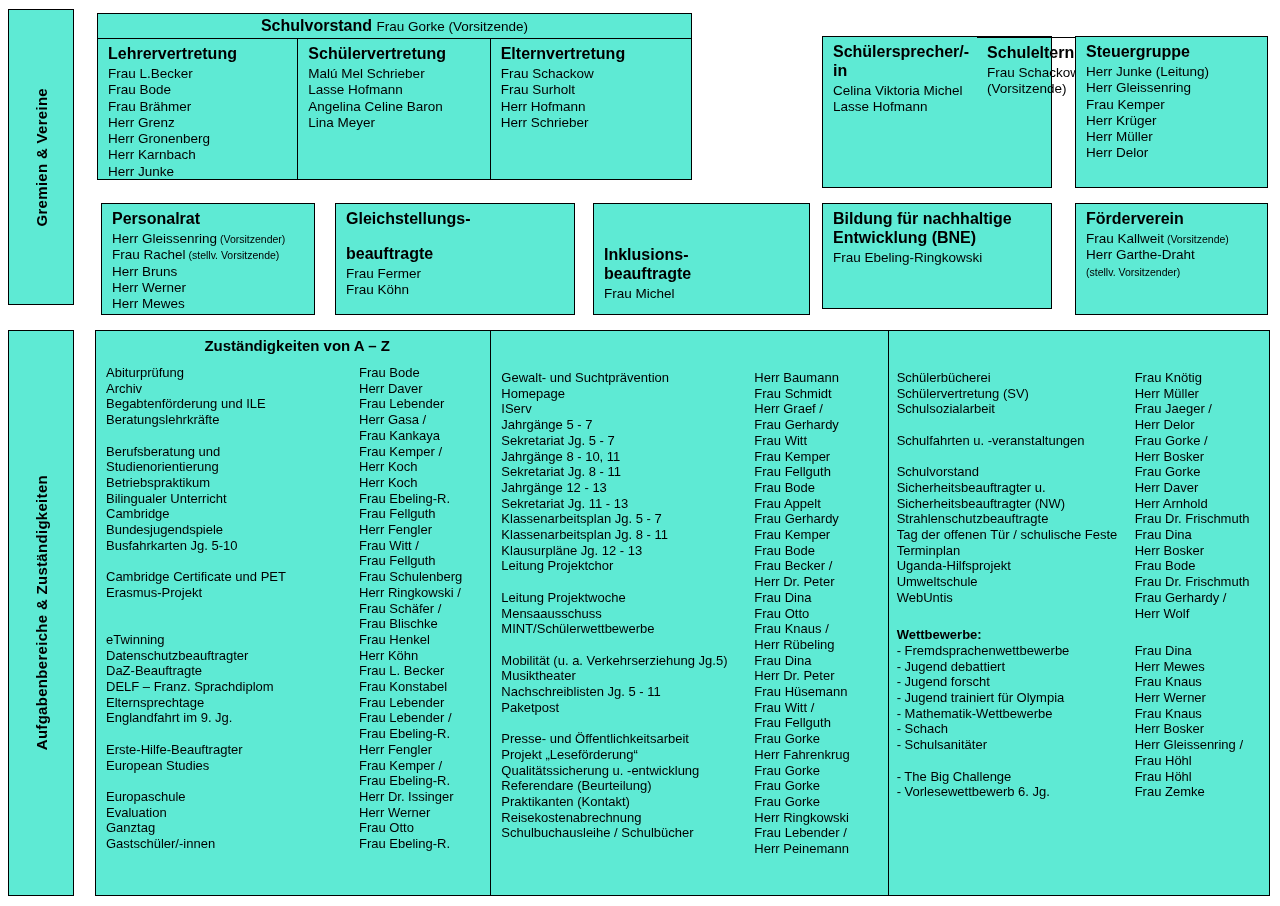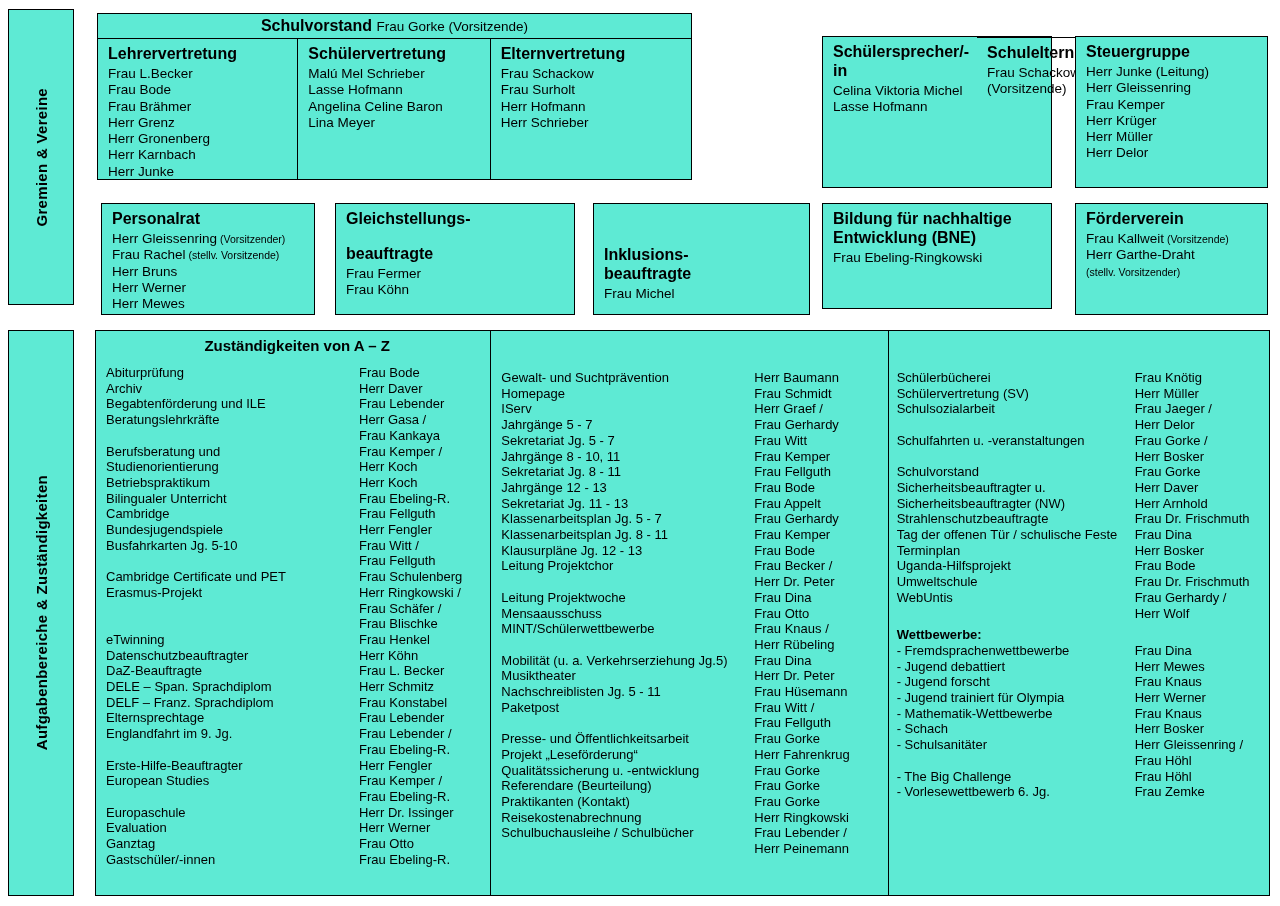--- a/index.html
+++ b/index.html
@@ -230,24 +230,20 @@
           </div>
           <div class="zrow">
             <div class="t">Datenschutzbeauftragter</div>
             <div class="n">Herr Köhn</div>
           </div>
           <div class="zrow">
             <div class="t">DaZ-Beauftragte</div>
             <div class="n">Frau L. Becker</div>
           </div>
           <div class="zrow">
-            <div class="t">DELE – Span. Sprachdiplom</div>
-            <div class="n">Herr Schmitz</div>
-          </div>
-          <div class="zrow">
             <div class="t">DELF – Franz. Sprachdiplom</div>
             <div class="n">Frau Konstabel</div>
           </div>
           <div class="zrow">
             <div class="t">Elternsprechtage</div>
             <div class="n">Frau Lebender</div>
           </div>
           <div class="zrow">
             <div class="t">Englandfahrt im 9. Jg.</div>
             <div class="n">Frau Lebender /</div>

